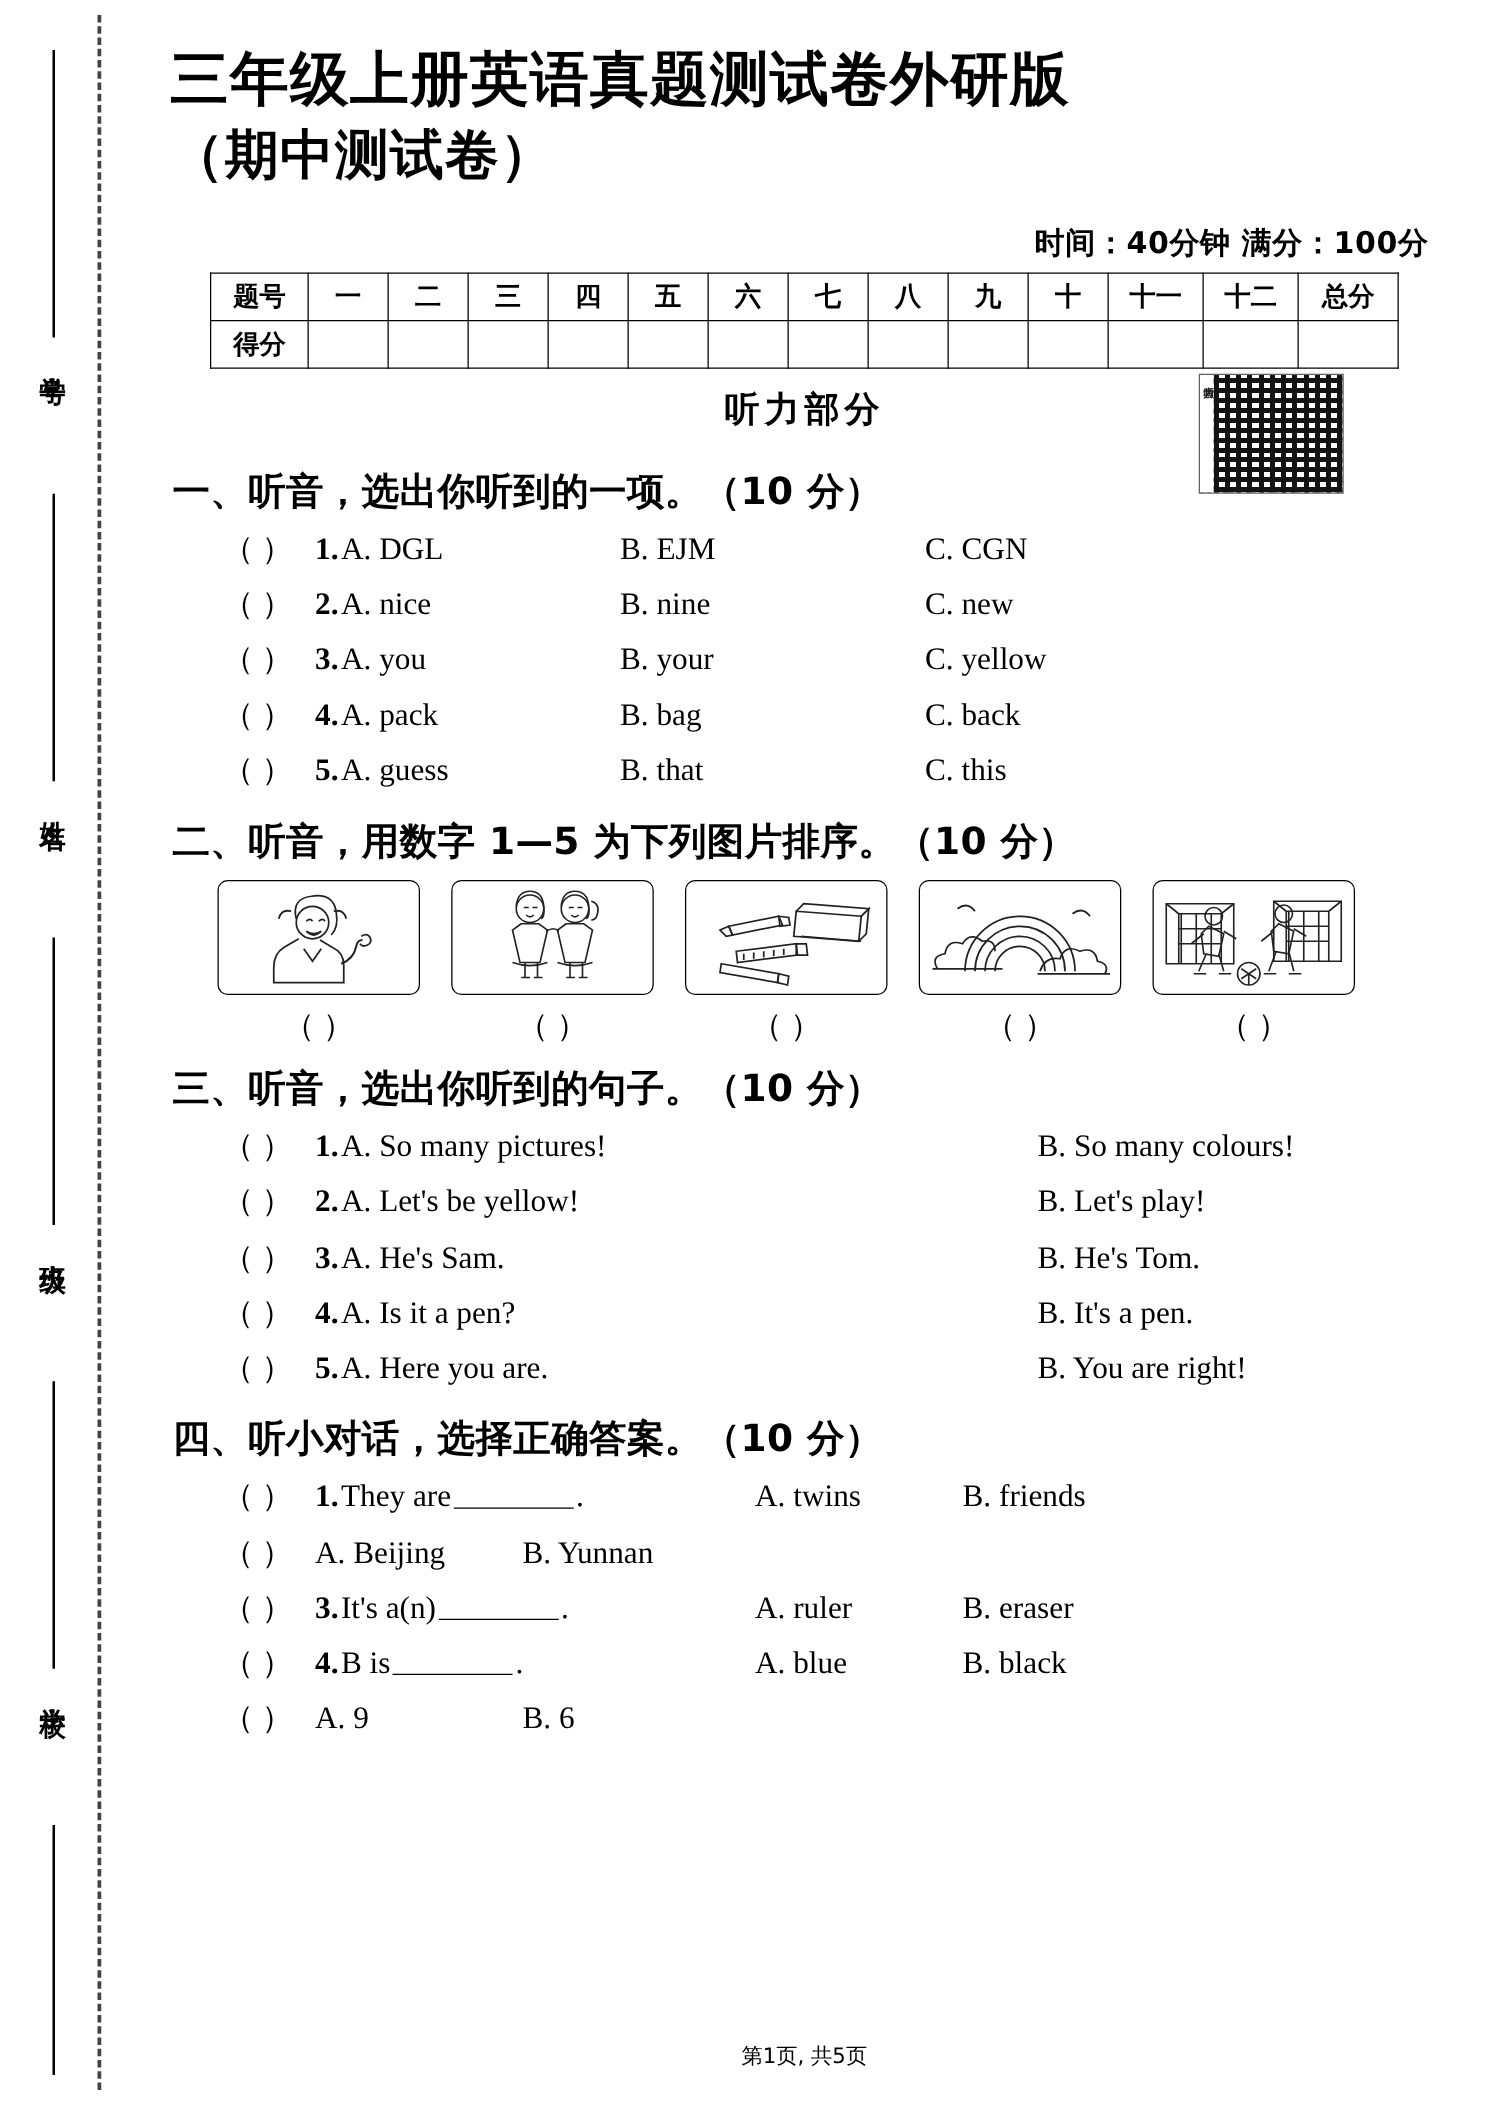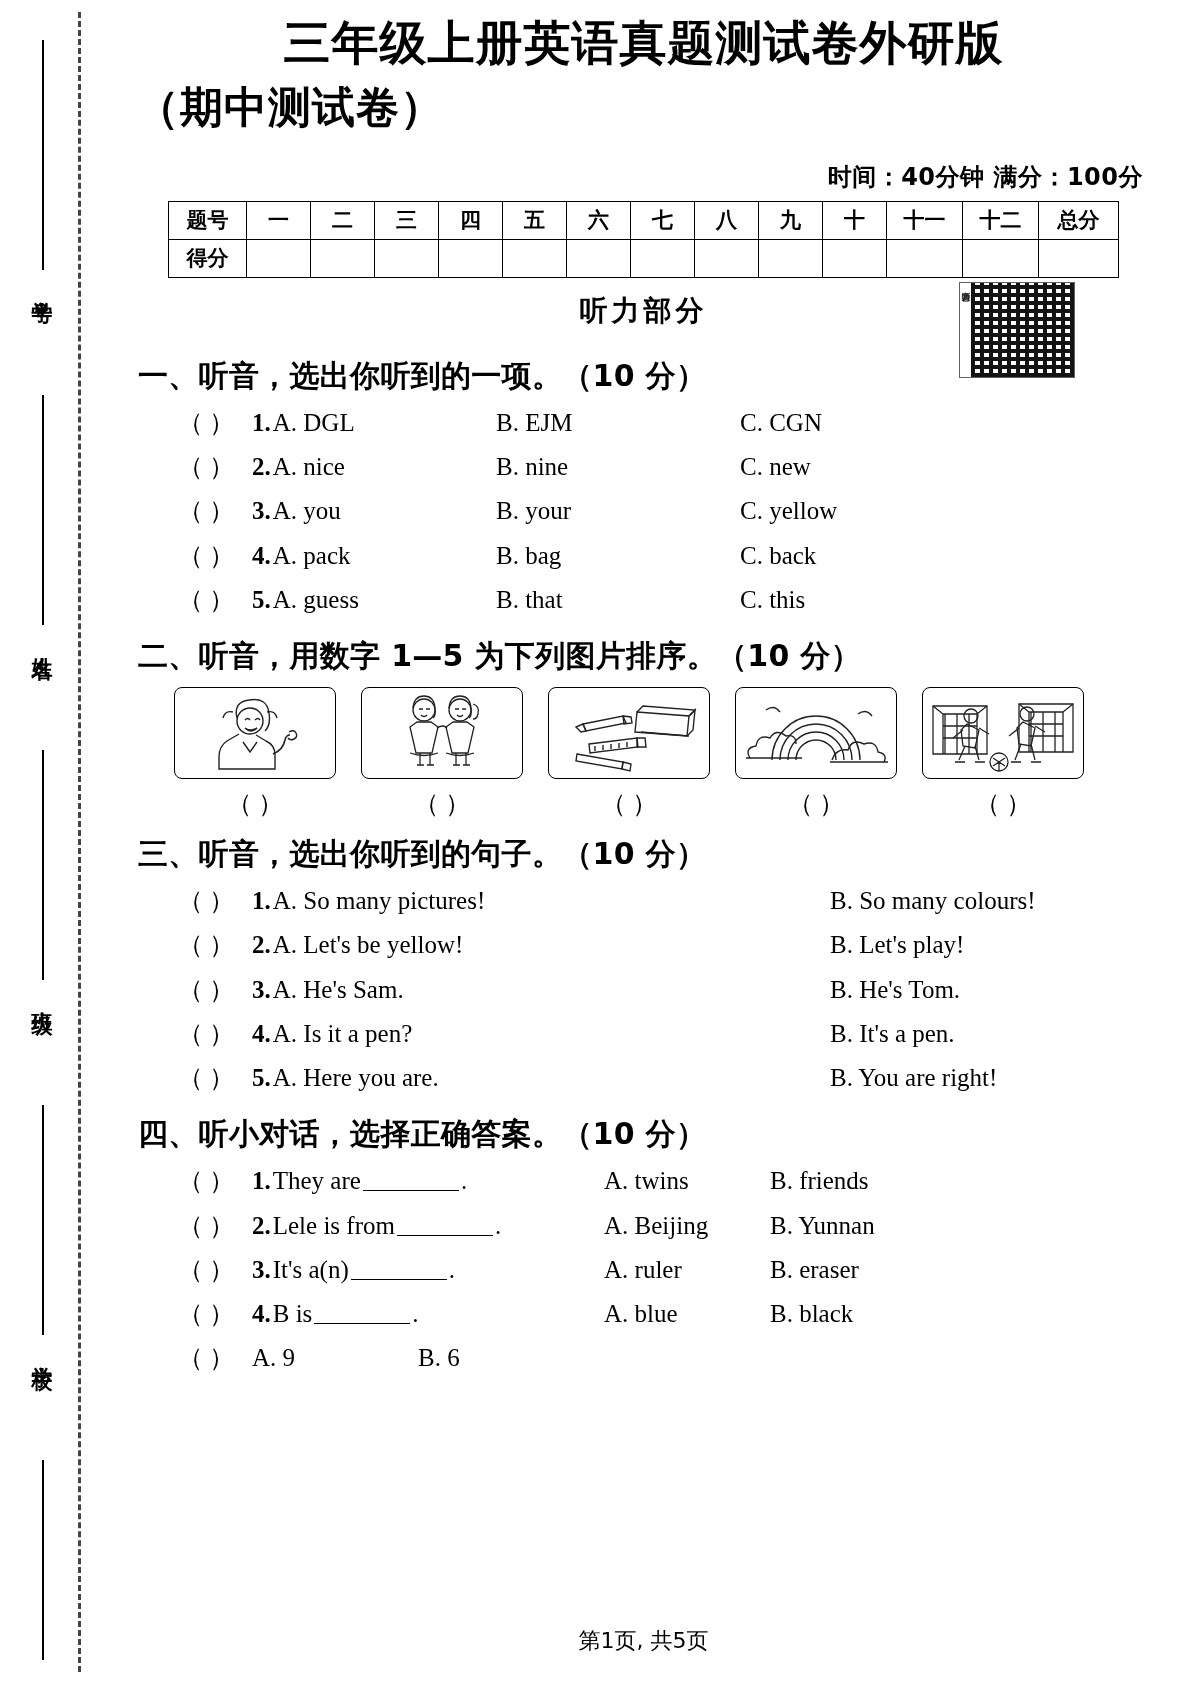--- a/index.html
+++ b/index.html
@@ -52,27 +52,27 @@
 
   
   #page {
     position: absolute;
     left: 96px; top: 0;
     width: 1095px; height: 1684px;
     padding: 0 40px;
   }
 
   .title-main {
-    text-align: center;
-    font-family: Liberation Mono, monospace;
+    text-align: left;
+    font-family: Liberation Serif, serif;
     font-weight: 700;
     font-size: 47px;
     letter-spacing: 1px;
     line-height: 1.28;
-    margin-top: 17px;
+    margin-top: 34px;
   }
   .title-sub {
     font-family: "DejaVu Sans", sans-serif;
     font-weight: 700;
     font-size: 43px;
     letter-spacing: 1px;
     line-height: 1.25;
     margin-top: 4px;
   }
 
@@ -220,21 +220,21 @@
     letter-spacing: 0;
   }
 
   
   .page-footer {
     position: absolute;
     bottom: 28px;
     left: 0; width: 1095px;
     text-align: center;
     font-family: "DejaVu Sans", sans-serif;
-    font-size: 22px;
+    font-size: 17px;
   }
 </style>
 </head>
 <body>
 
 <div id="seal-margin">
   <div class="dashed-rule"></div>
 
   <div class="seal-line" style="top:40px;height:230px;"></div>
   <div class="seal-block" style="top:285px;">
@@ -486,21 +486,20 @@
   <div class="sec-head">四、听小对话，选择正确答案。（10 分）</div>
   <div class="s4">
     <div class="q-row">
       <span class="brackets">（    ）</span>
       <span class="stem"><span class="qnum">1.</span><span>They are</span><span class="blank-line"></span><span>.</span></span>
       <span class="optA">A. twins</span>
       <span>B. friends</span>
     </div>
     <div class="q-row">
       <span class="brackets">（    ）</span>
-      <span class="stem"><span class="qnum">2.</span><span>Lele is from</span><span class="blank-line"></span><span>.</span></span>
       <span class="optA">A. Beijing</span>
       <span>B. Yunnan</span>
     </div>
     <div class="q-row">
       <span class="brackets">（    ）</span>
       <span class="stem"><span class="qnum">3.</span><span>It's a(n)</span><span class="blank-line"></span><span>.</span></span>
       <span class="optA">A. ruler</span>
       <span>B. eraser</span>
     </div>
     <div class="q-row">

